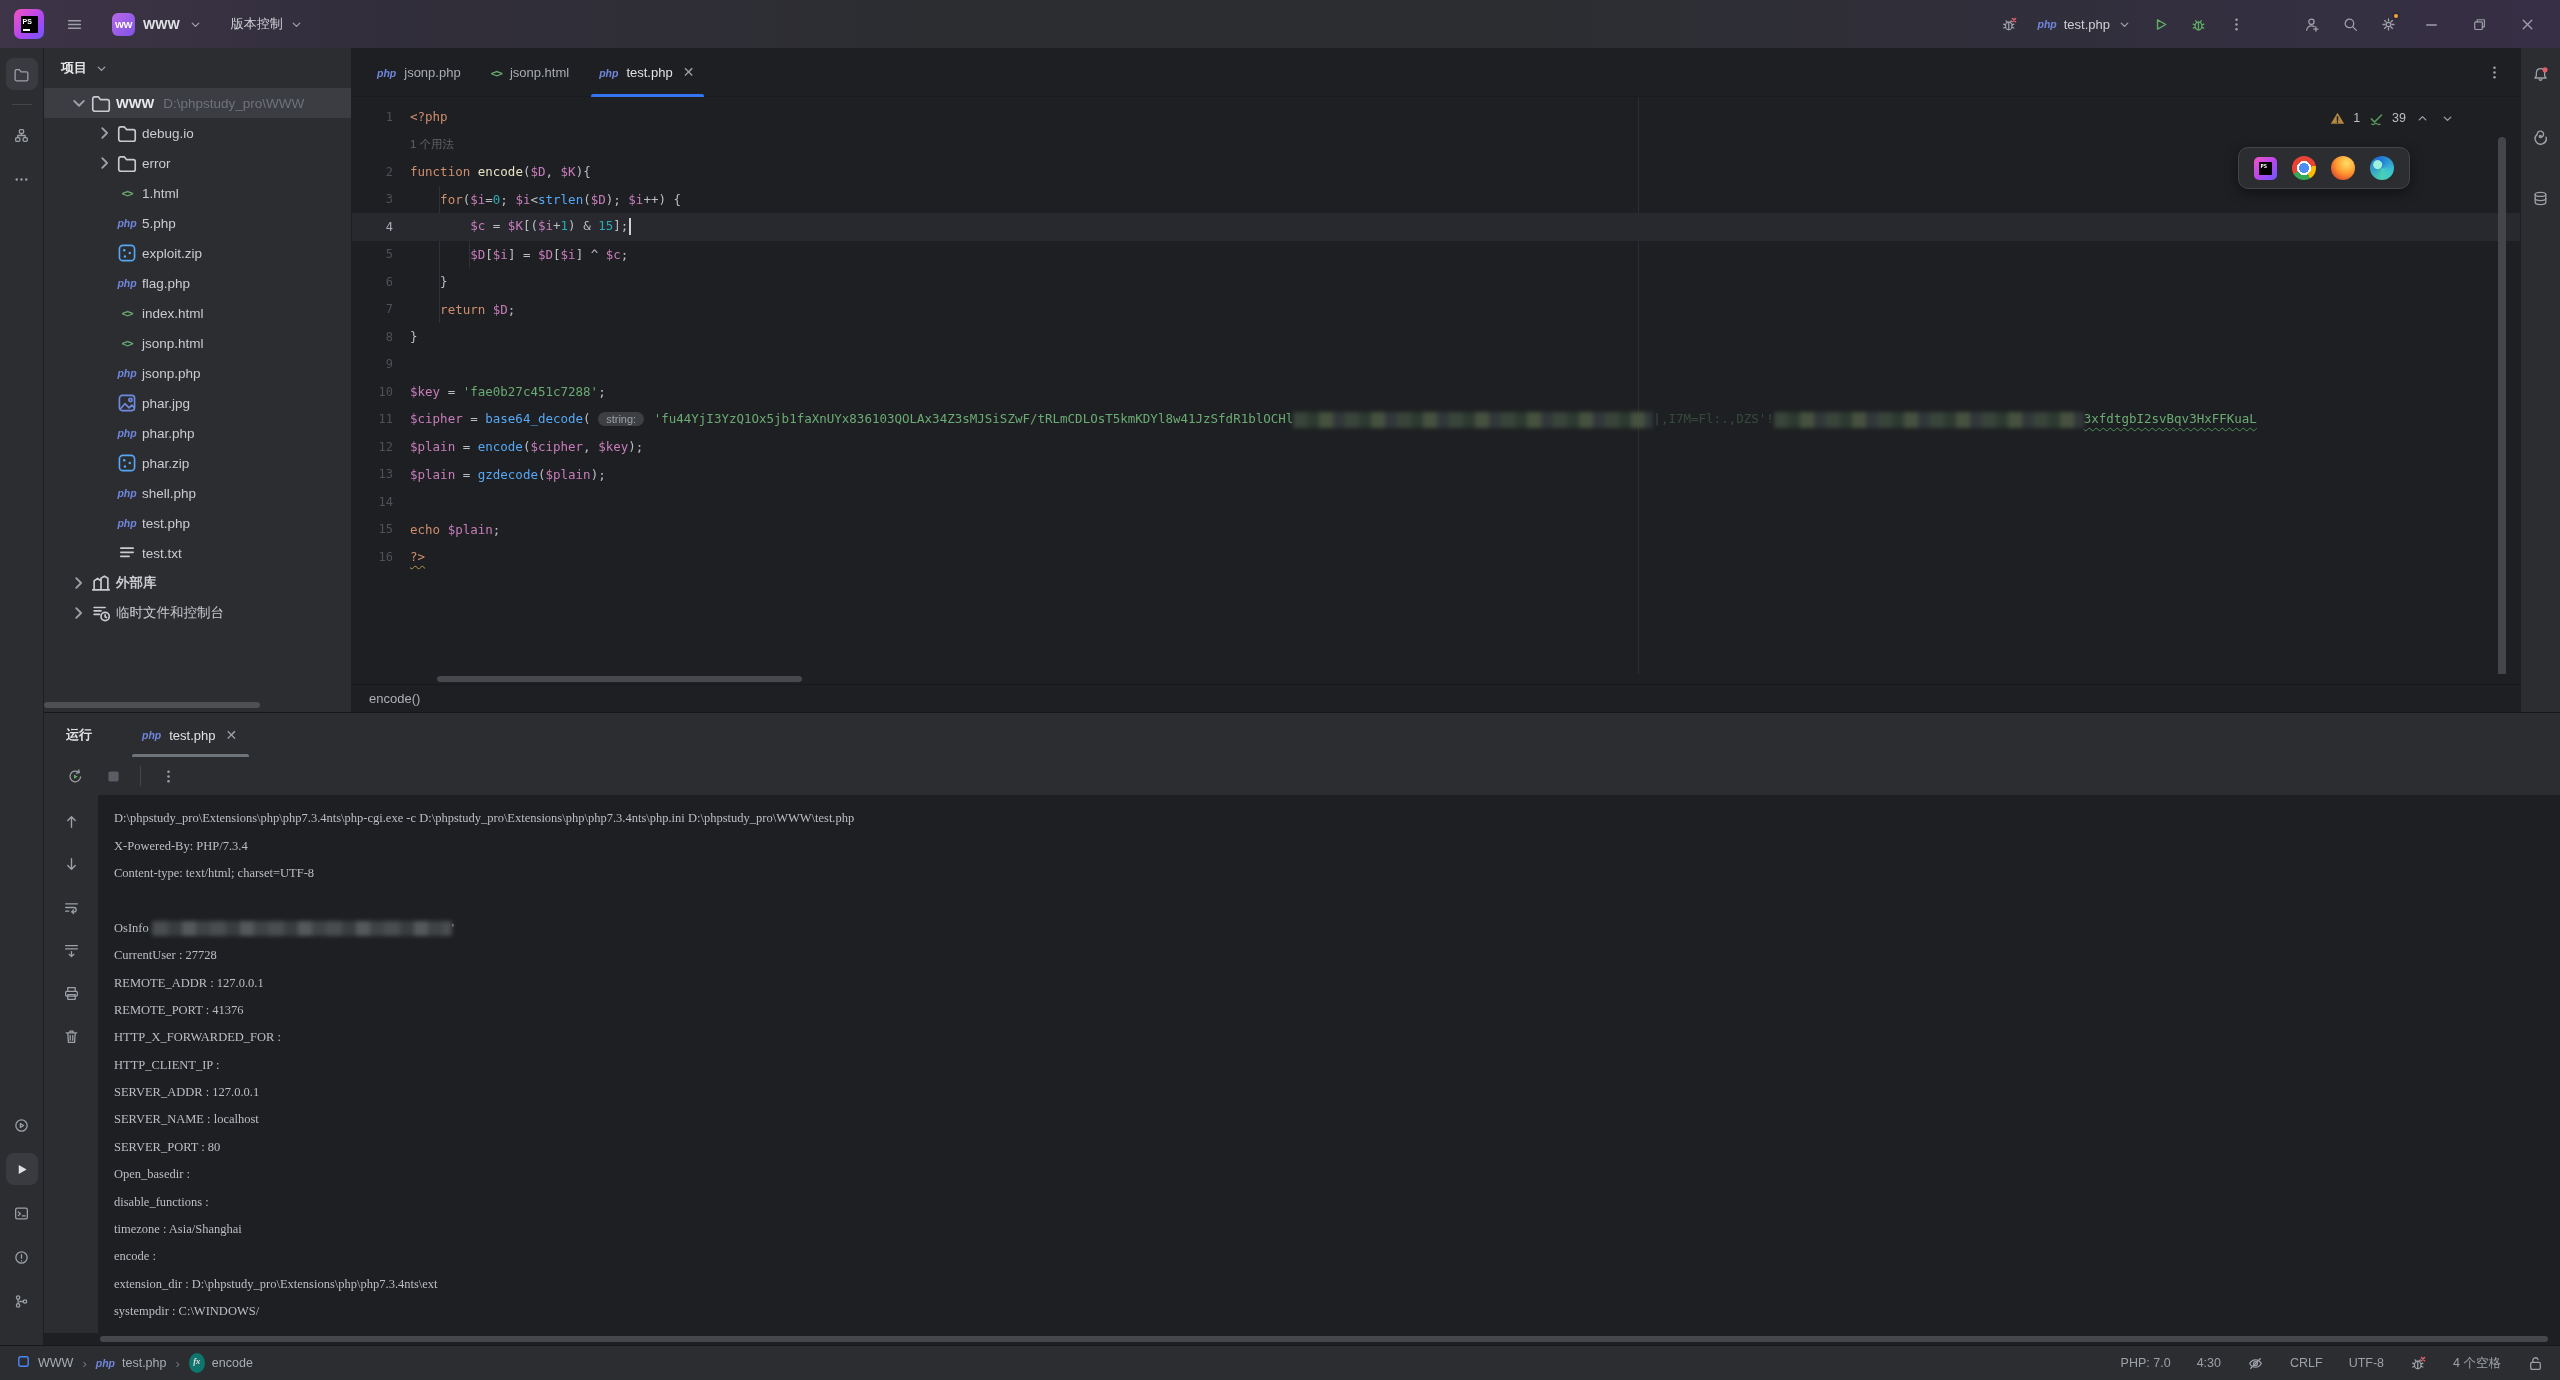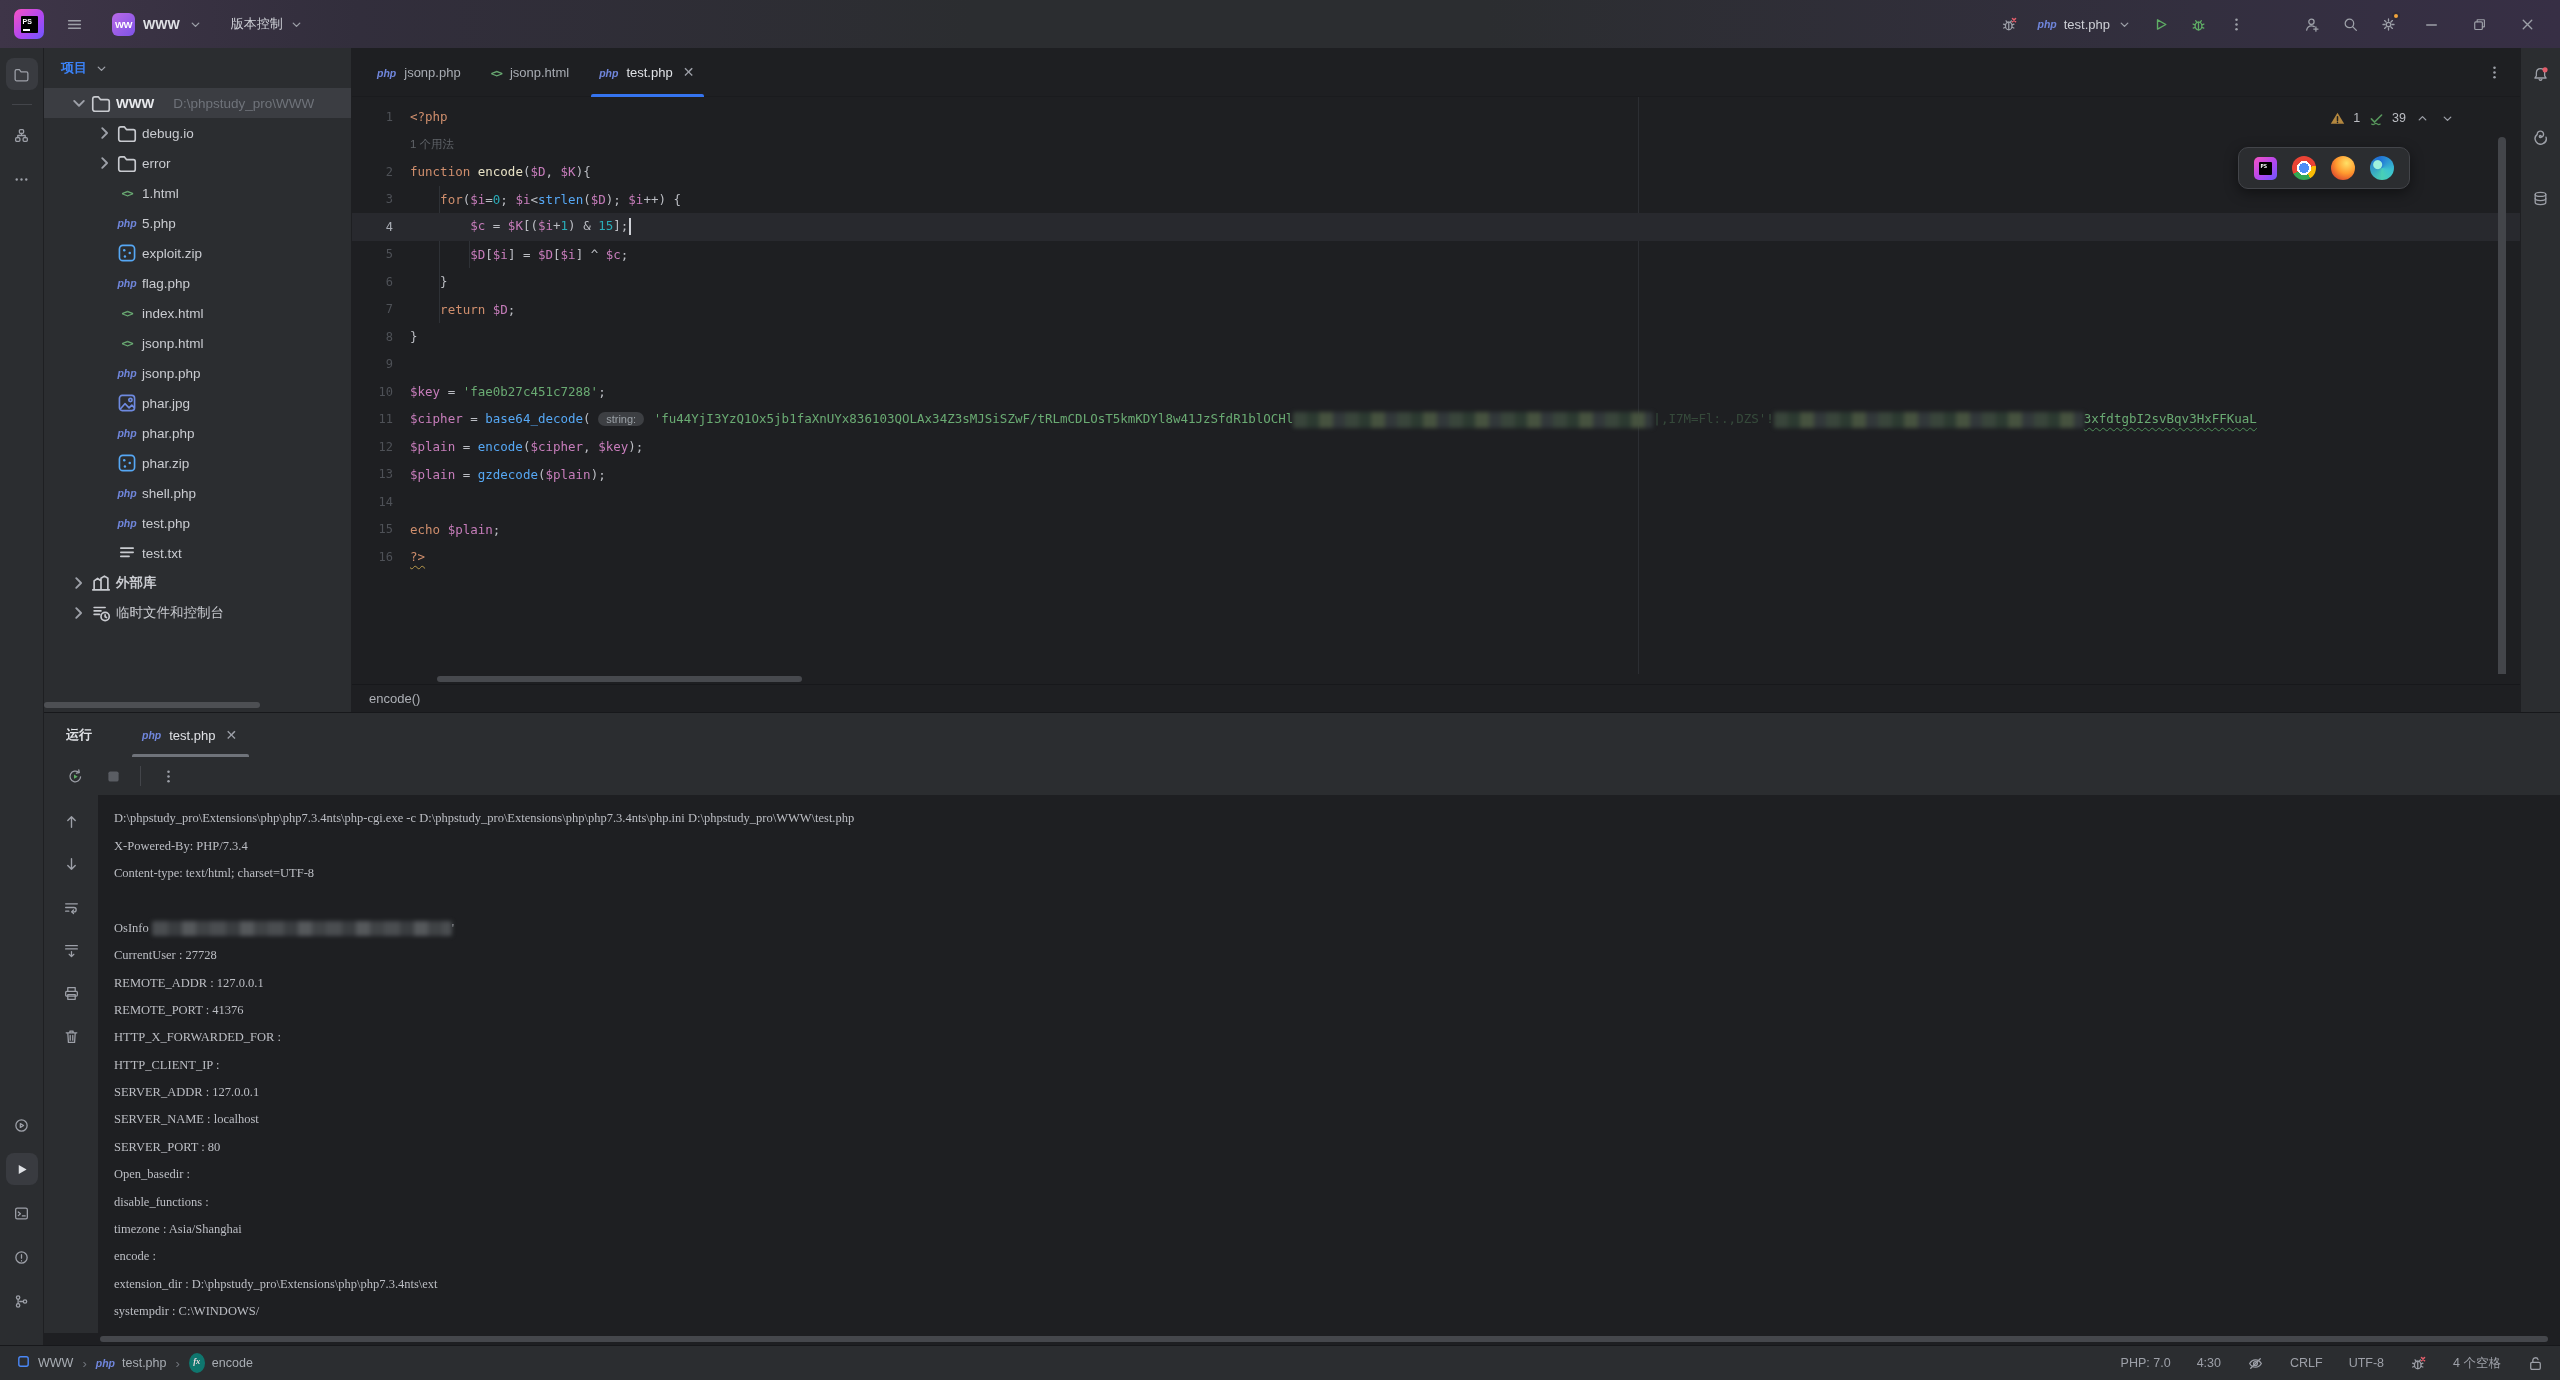--- a/index.html
+++ b/index.html
@@ -34,29 +34,29 @@
   .stripe-right{flex:0 0 40px;background:#2b2d30;border-left:1px solid #1e1f22;display:flex;flex-direction:column;align-items:center;padding:10px 0;gap:18px}
   .sbtn{width:32px;height:32px;border-radius:8px;display:flex;align-items:center;justify-content:center;color:#9da0a8;margin-bottom:12px}
   .sbtn.active{background:#393b40;color:#dfe1e5}
   .sdivider{width:20px;height:1px;background:#43454a;margin:2px 0 14px}
   .sspacer{flex:1}
   .content-right{flex:1;display:flex;flex-direction:column;min-width:0}
   .upper{flex:0 0 664px;display:flex;min-width:0}
 
   
   .project-panel{flex:0 0 308px;background:#2b2d30;border-right:1px solid #1e1f22;display:flex;flex-direction:column;position:relative}
-  .pp-header{flex:0 0 40px;display:flex;align-items:center;gap:7px;padding:0 12px 0 17px;color:#3b82f6;font-weight:700}
+  .pp-header{flex:0 0 40px;display:flex;align-items:center;gap:7px;padding:0 12px 0 17px;color:#e5e5e5;font-weight:700}
   .tree{flex:1;overflow:hidden;font-size:13.5px}
   .trow{height:30px;display:flex;align-items:center;color:#c9cbd0;white-space:nowrap;overflow:hidden}
   .trow.selected{background:#3b3d42}
   .chev{width:22px;flex:0 0 22px;display:flex;justify-content:center;color:#9da0a8}
   .ficon{width:22px;flex:0 0 22px;display:flex;justify-content:center;align-items:center}
   .tlabel{margin-left:4px}
   .tlabel.rootname{color:#e8eaed;font-weight:700}
-  .tpath{color:#6f737a;margin-left:19px;overflow:hidden}
+  .tpath{color:#6f737a;margin-left:9px;overflow:hidden}
   .pp-hscroll{position:absolute;bottom:4px;left:0;height:6px;width:216px;background:#4d4f53;border-radius:3px}
 
   
   .editor-col{flex:1;display:flex;flex-direction:column;min-width:0;background:#1e1f22;position:relative}
   .tabbar{flex:0 0 49px;display:flex;align-items:stretch;padding-left:10px;border-bottom:1px solid #1a1b1e;position:relative}
   .etab{display:flex;align-items:center;gap:8px;padding:0 15px;color:#a8acb3;position:relative}
   .etab.active{color:#dfe1e5}
   .etab.active::after{content:'';position:absolute;left:7px;right:7px;bottom:-1px;height:3px;background:#3574f0;border-radius:2px 2px 0 0}
   .tab-close{color:#9da0a8;font-size:14px;line-height:1;padding:2px}
   .tabbar-spacer{flex:1}

